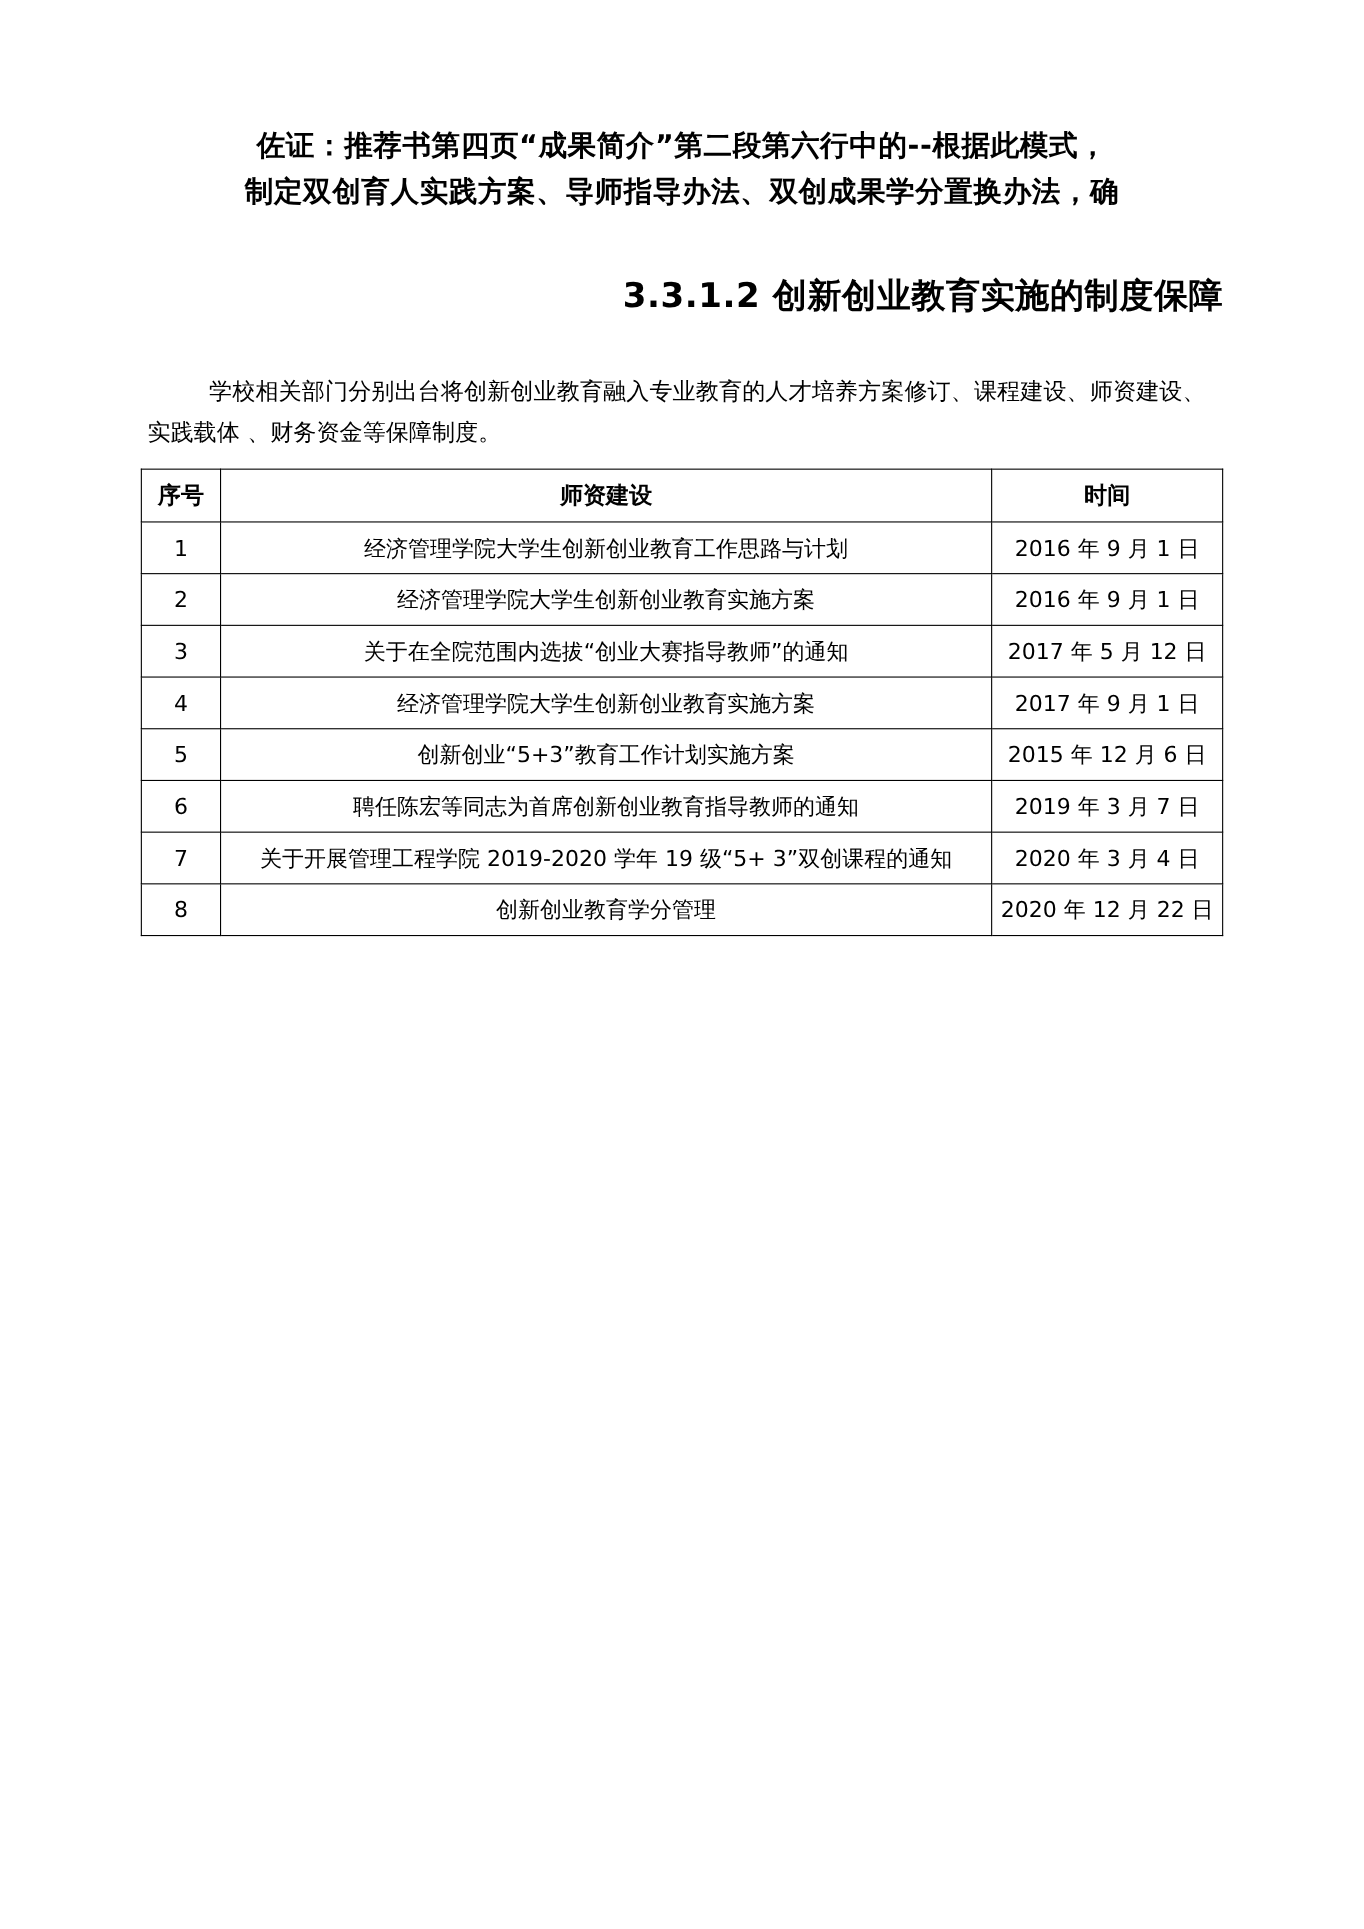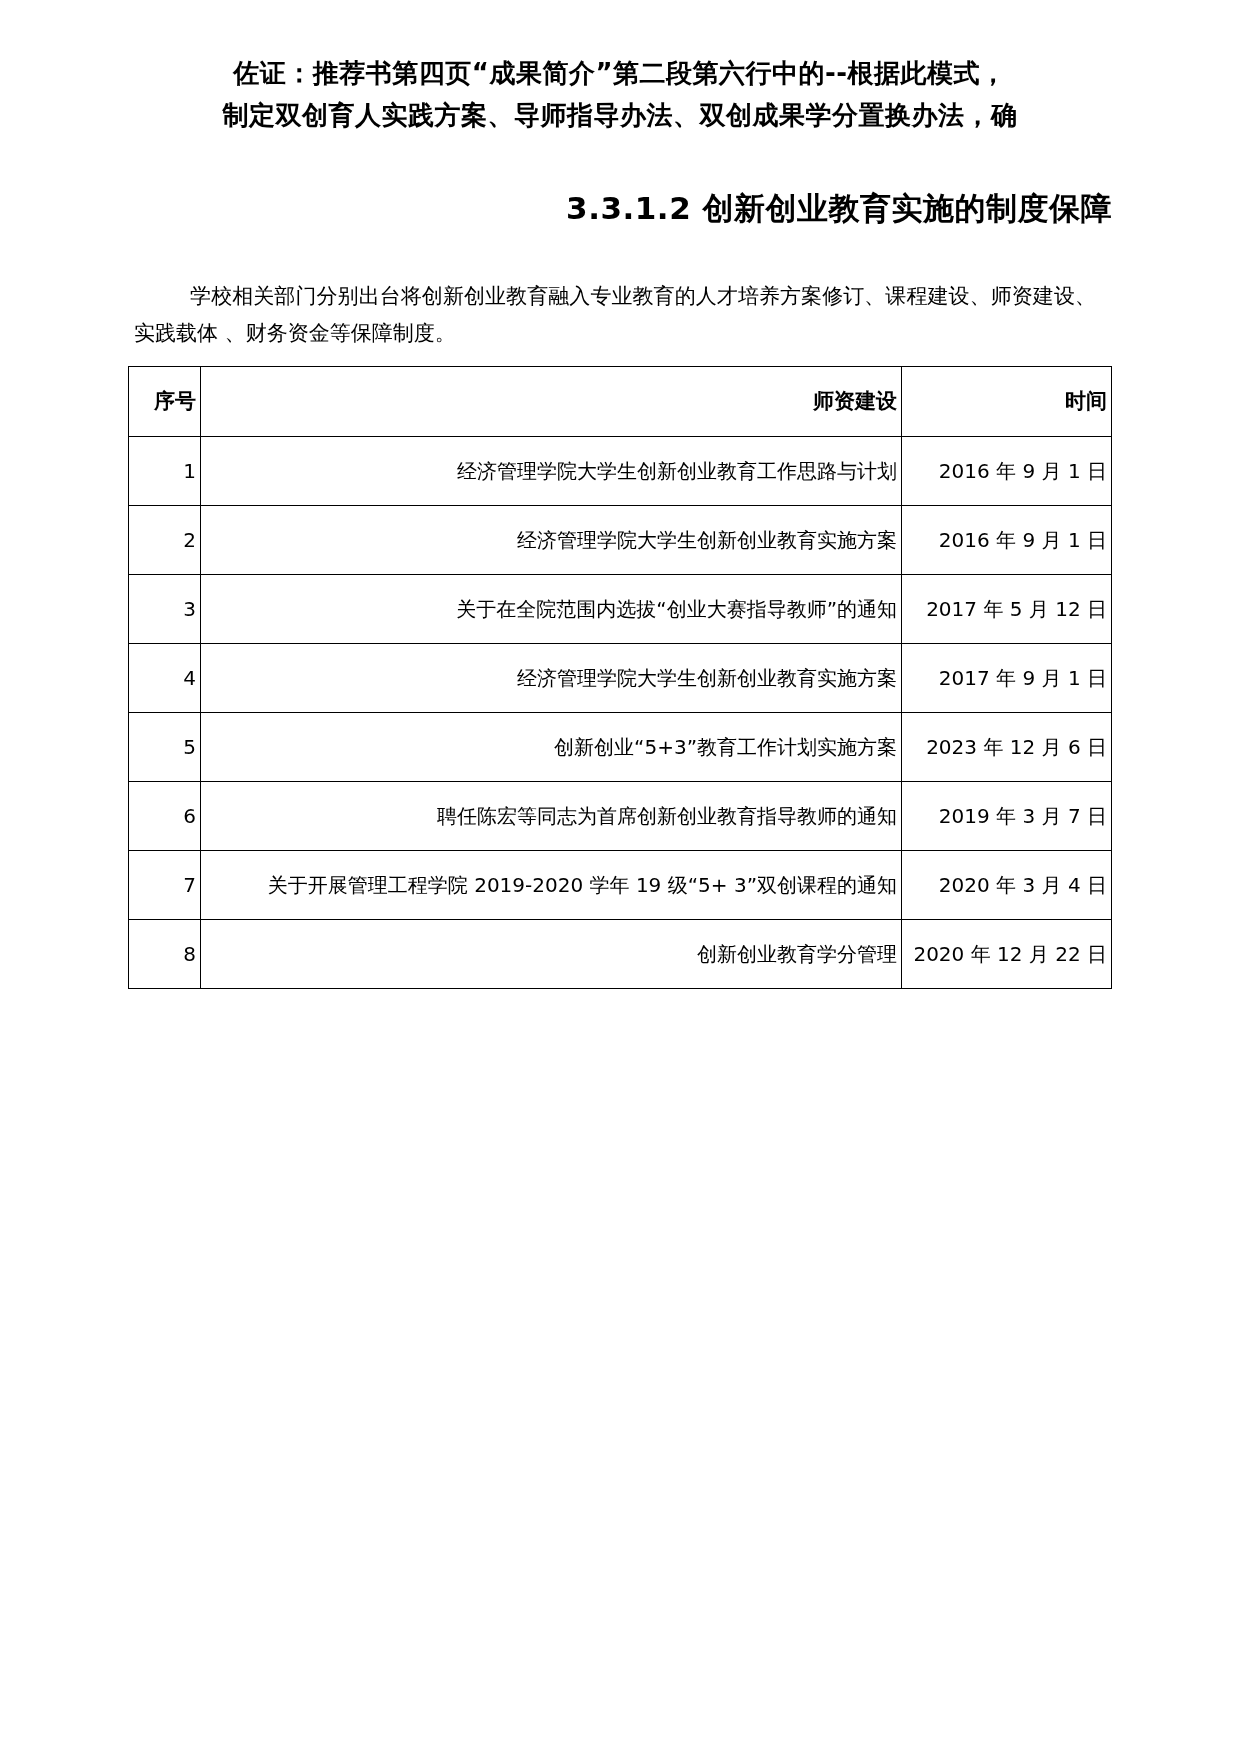--- a/index.html
+++ b/index.html
@@ -16,21 +16,21 @@
     overflow: hidden;
   }
   .page {
     position: relative;
     width: 1240px;
     height: 1754px;
     box-sizing: border-box;
     padding: 0 128px;
   }
   .intro-block {
-    margin-top: 52px;
+    margin-top: 112px;
     text-align: center;
     font-family: "DejaVu Sans", sans-serif;
     font-weight: bold;
     font-size: 26px;
     line-height: 1.62;
     letter-spacing: 0.5px;
   }
   .intro-block .line {
     display: block;
     white-space: nowrap;
@@ -56,22 +56,22 @@
   table.doc-table {
     margin-top: 14px;
     border-collapse: collapse;
     width: 100%;
     font-family: "DejaVu Sans", sans-serif;
     font-size: 20px;
     table-layout: fixed;
   }
   table.doc-table td, table.doc-table th {
     border: 1.5px solid #000;
-    padding: 19px 4px;
-    text-align: right;
+    padding: 8px 4px;
+    text-align: center;
     vertical-align: middle;
     line-height: 1.5;
   }
   table.doc-table thead th {
     font-weight: bold;
     font-size: 21px;
   }
   .col-idx { width: 72px; }
   .col-time { width: 210px; }
   td.cell-name { padding-left: 8px; padding-right: 8px; }
@@ -120,21 +120,21 @@
         <td>2017 年 5 月 12 日</td>
       </tr>
       <tr>
         <td>4</td>
         <td class="cell-name">经济管理学院大学生创新创业教育实施方案</td>
         <td>2017 年 9 月 1 日</td>
       </tr>
       <tr>
         <td>5</td>
         <td class="cell-name">创新创业“5+3”教育工作计划实施方案</td>
-        <td>2023 年 12 月 6 日</td>
+        <td>2015 年 12 月 6 日</td>
       </tr>
       <tr>
         <td>6</td>
         <td class="cell-name">聘任陈宏等同志为首席创新创业教育指导教师的通知</td>
         <td>2019 年 3 月 7 日</td>
       </tr>
       <tr>
         <td>7</td>
         <td class="cell-name">关于开展管理工程学院 2019-2020 学年 19 级“5+ 3”双创课程的通知</td>
         <td>2020 年 3 月 4 日</td>

